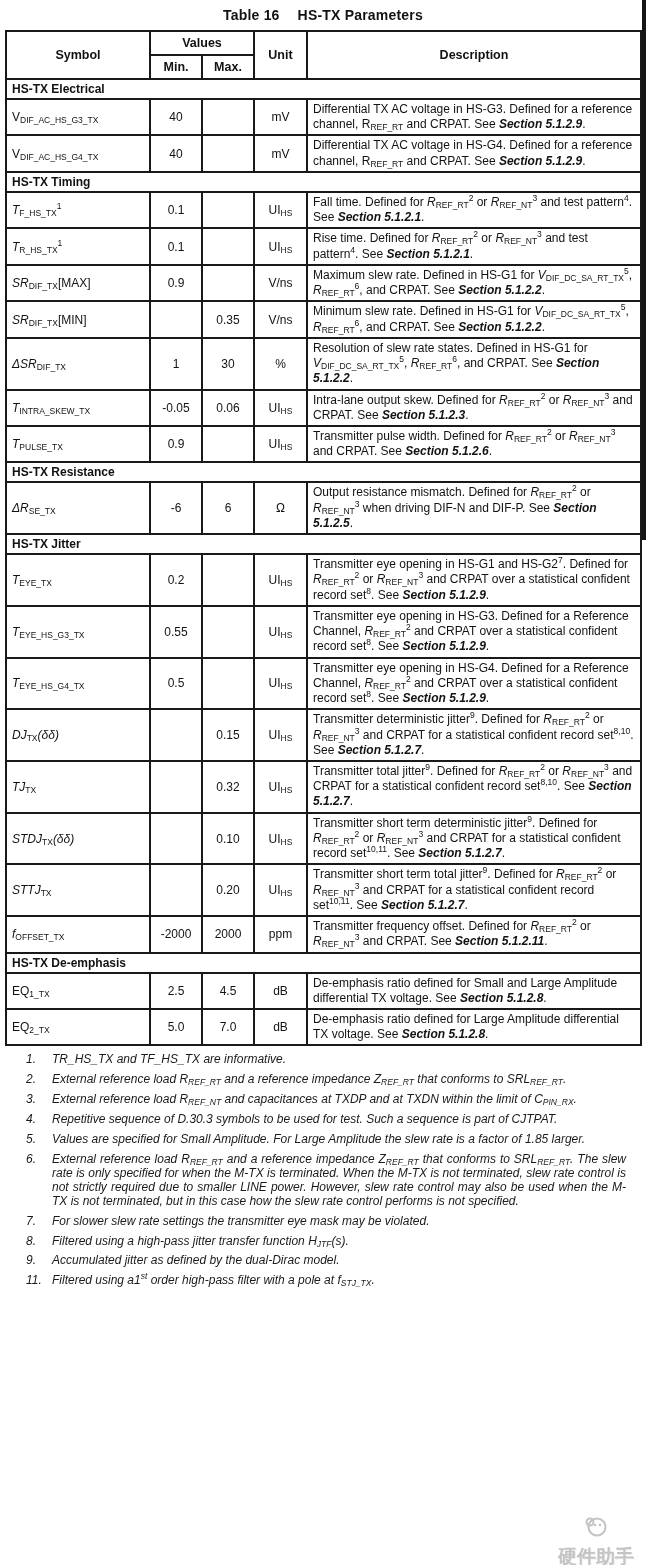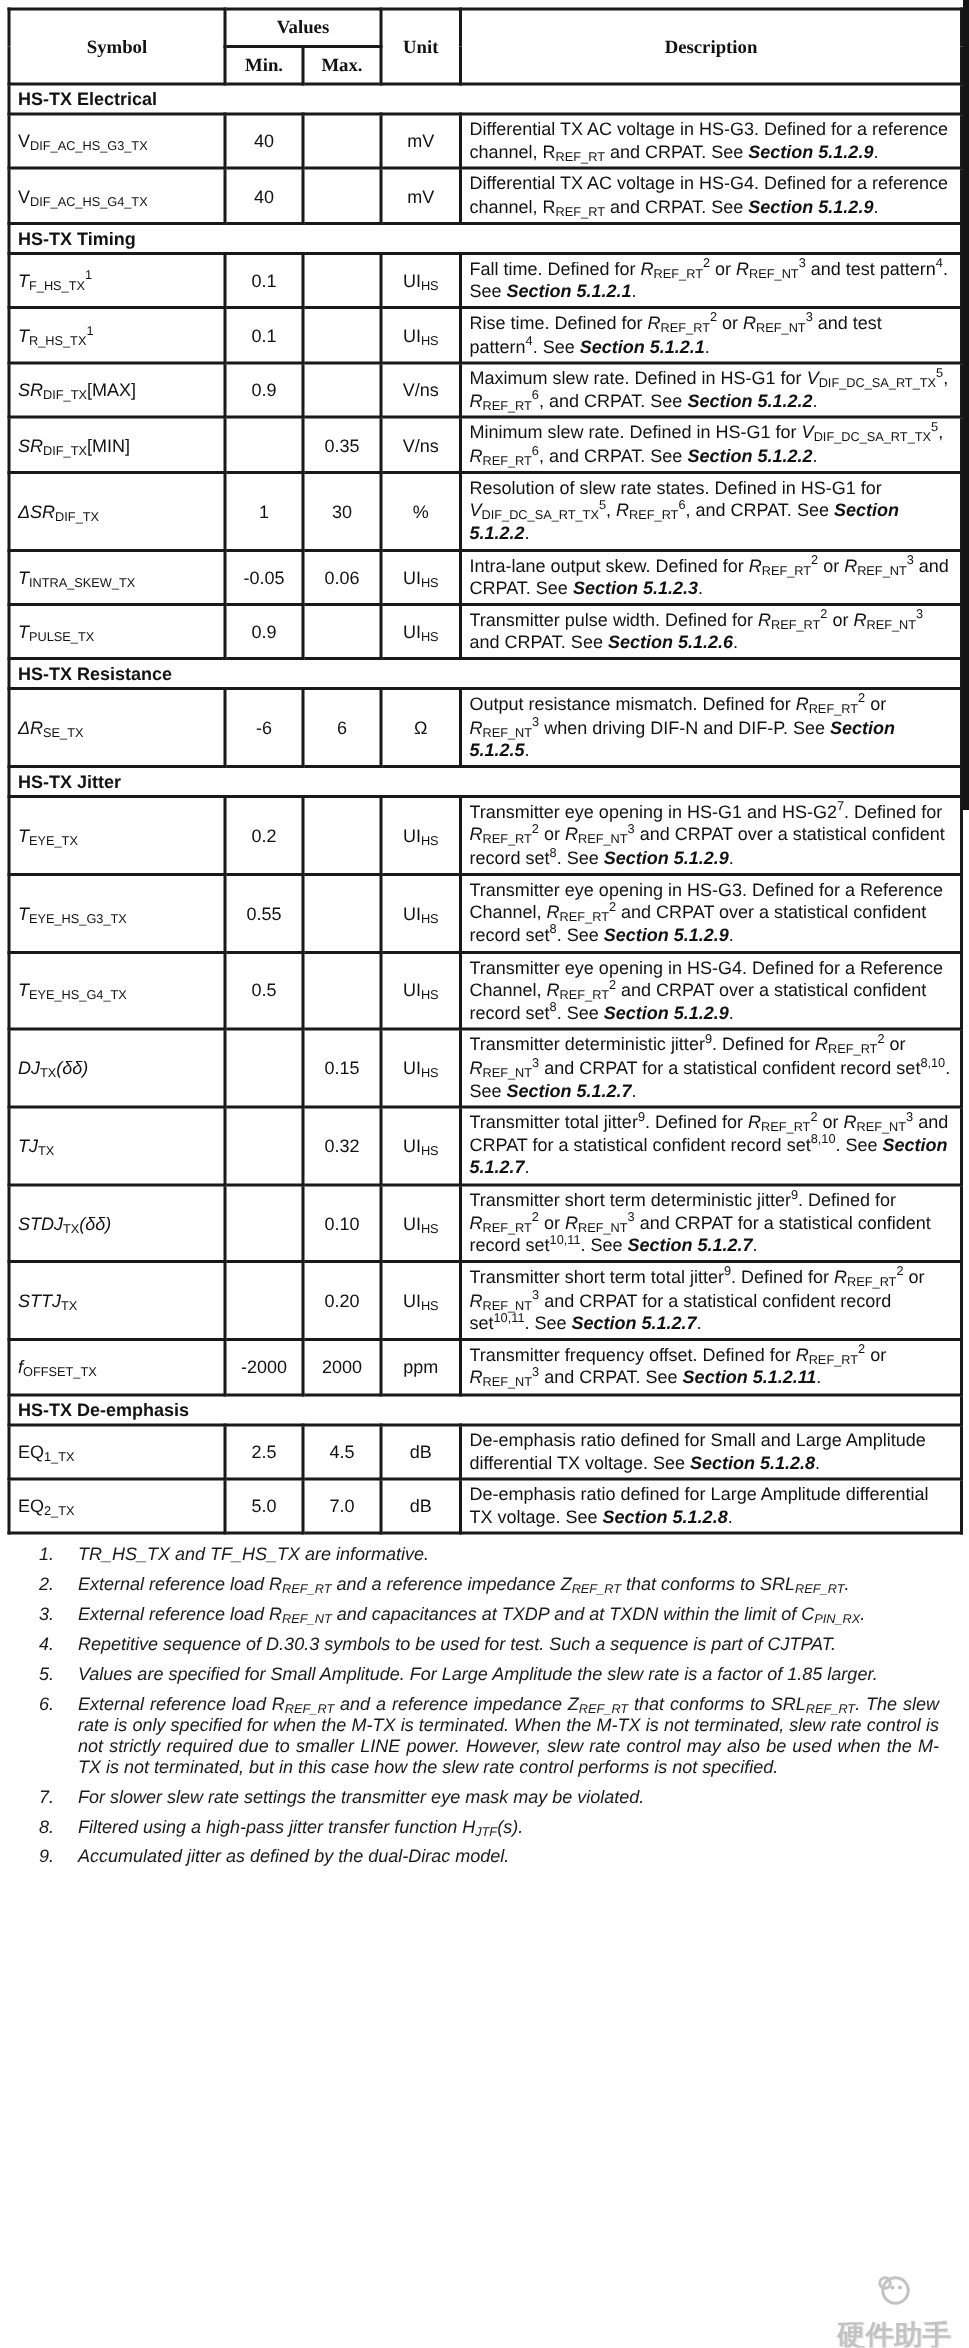--- a/index.html
+++ b/index.html
@@ -17,21 +17,21 @@
 
   table.params {
     border-collapse:collapse; width:637px; table-layout:fixed;
     margin-left:1px;
   }
   table.params th, table.params td {
     border:2px solid #191919; padding:2px 5px;
     font-size:12px; vertical-align:middle; overflow:hidden;
   }
   table.params th {
-    font-weight:bold; font-size:12.5px; text-align:center; padding:4px 2px;font-family:Liberation Serif, serif;
+    font-weight:bold; font-size:12.5px; text-align:center; padding:4px 2px;
   }
   td.section { font-weight:bold; font-size:12.5px; padding:4px 2px; }
   td.symbol { font-size:12.5px; padding:4px 4px 4px 7px;margin-top:15px; }
   td.val, td.unit { text-align:center; font-size:12.5px; }
   td.desc { font-size:11.8px; line-height:1.27; padding:3px 4px 3px 6px; }
 
   sub { font-size:8.5px; vertical-align:-2px; line-height:0; }
   sup { font-size:8.5px; vertical-align:5px; line-height:0; }
   .bi { font-weight:bold; font-style:italic; }
   .it { font-style:italic; }
@@ -53,20 +53,23 @@
     text-shadow:1px 1px 0 #efefef;
     flex-direction:column;
   }
   .wm-icon { width:24px; height:24px; }
 </style>
 </head>
 <body>
 
 <div class="page">
 
+  <div class="doc-title">
+    <span>Table 16</span><span class="gap"></span><span>HS-TX Parameters</span>
+  </div>
 
   <table class="params">
     <colgroup>
       <col style="width:144px">
       <col style="width:52px">
       <col style="width:52px">
       <col style="width:53px">
       <col>
     </colgroup>
     <thead>
@@ -270,20 +273,24 @@
         <span class="fn-text">For slower slew rate settings the transmitter eye mask may be violated.</span>
       </div>
       <div class="footnote">
         <span class="fn-num">8.</span>
         <span class="fn-text">Filtered using a high-pass jitter transfer function H<sub>JTF</sub>(s).</span>
       </div>
       <div class="footnote">
         <span class="fn-num">9.</span>
         <span class="fn-text">Accumulated jitter as defined by the dual-Dirac model.</span>
       </div>
+      <div class="footnote">
+        <span class="fn-num">11.</span>
+        <span class="fn-text">Filtered using a1<sup>st</sup> order high-pass filter with a pole at f<sub>STJ_TX</sub>.</span>
+      </div>
     </div>
 
 </div>
 
 <div class="scan-bar"></div>
 
 <div class="watermark">
   <svg class="wm-icon" viewBox="0 0 24 24">
     <circle cx="13" cy="13" r="8.5" fill="none" stroke="#c3c3c3" stroke-width="2"></circle>
     <circle cx="6" cy="8" r="3.5" fill="none" stroke="#c3c3c3" stroke-width="2"></circle>

